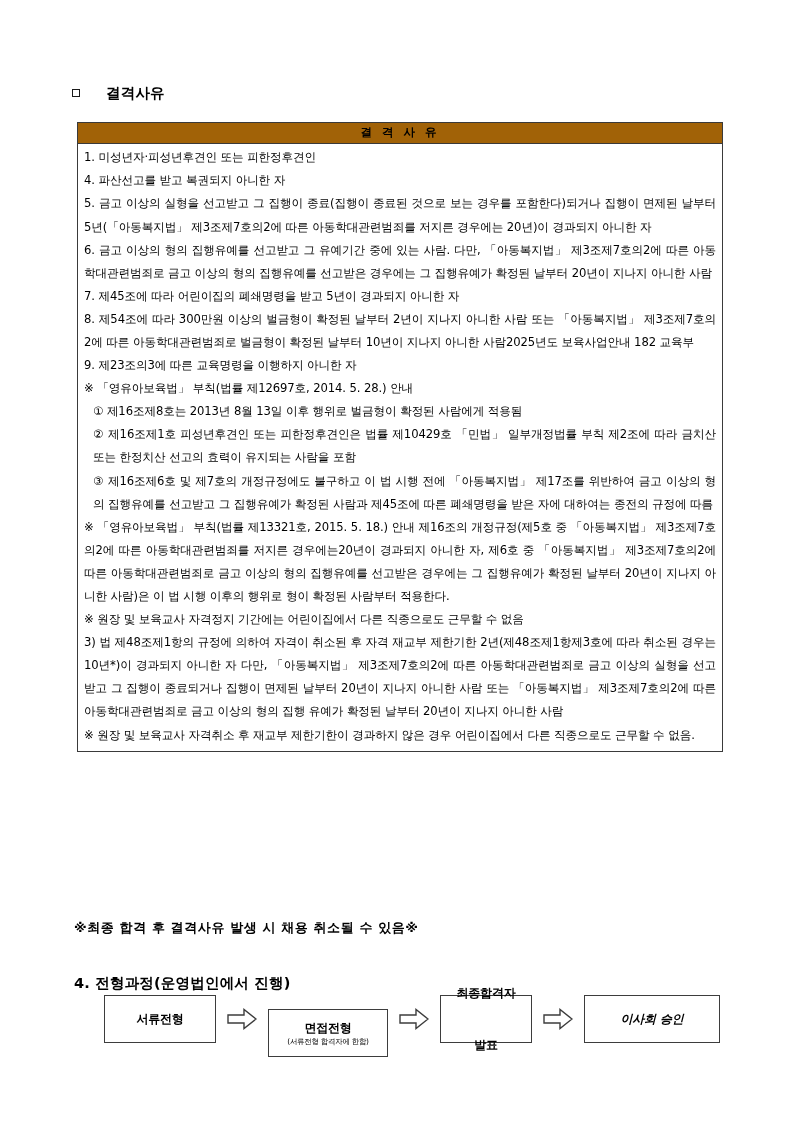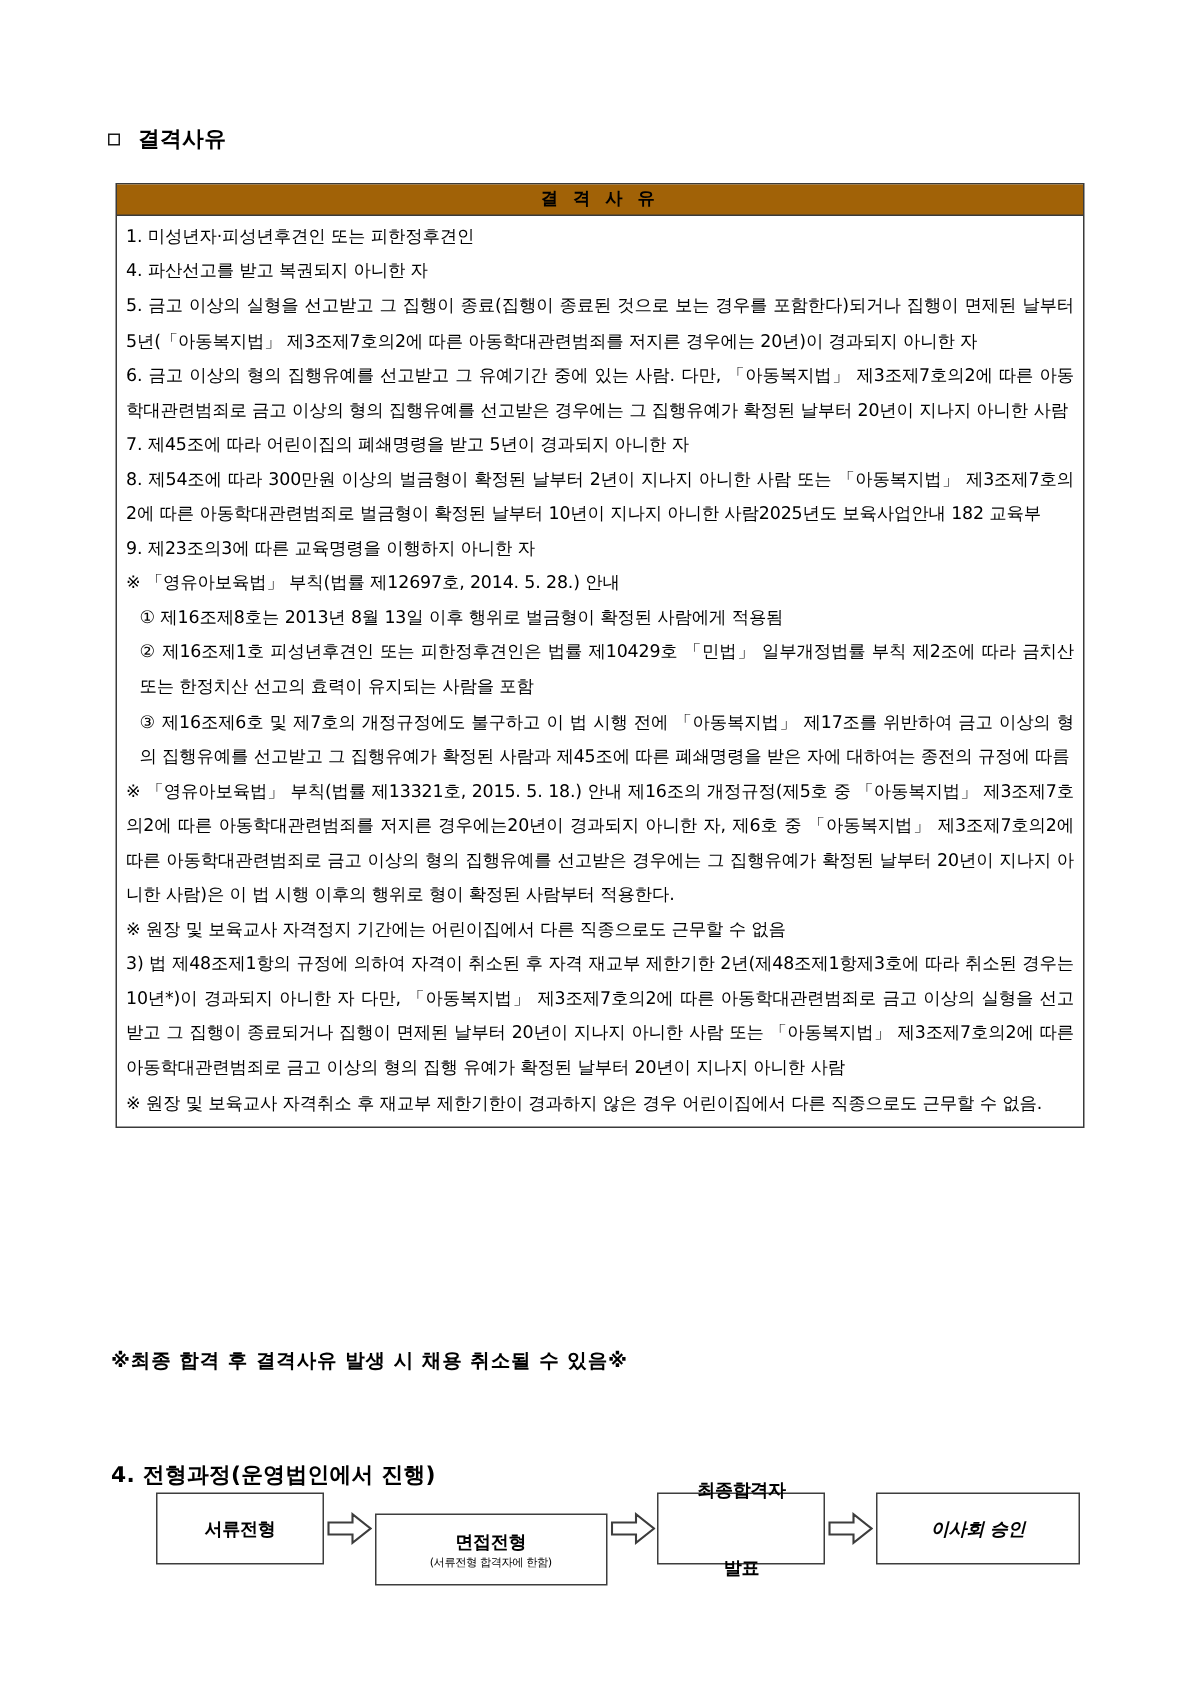--- a/index.html
+++ b/index.html
@@ -26,21 +26,21 @@
     height: 1132px;
   }
 
   
   .sec-head {
     position: absolute;
     left: 72px;
     top: 86px;
     display: flex;
     align-items: center;
-    gap: 12px;
+    gap: 26px;
   }
   .sq-bullet {
     display: inline-block;
     width: 8px;
     height: 8px;
     border: 1px solid #1a1a1a;
     background: #ffffff;
     box-sizing: border-box;
   }
   .sec-head-text {
@@ -82,21 +82,21 @@
     word-break: break-all;
     letter-spacing: -0.1px;
   }
   .tbl-body p.indent1 { padding-left: 9px; }
   .tbl-body p.indent2 { padding-left: 9px; }
 
   
   .note-final {
     position: absolute;
     left: 74px;
-    top: 898px;
+    top: 919px;
     font-size: 13px;
     font-weight: 700;
     letter-spacing: .6px;
     white-space: nowrap;
   }
 
   
   .sec4-head {
     position: absolute;
     left: 74px;
@@ -139,22 +139,22 @@
   }
   .flow-box .fb-sub {
     font-size: 7.5px;
     font-weight: 400;
     line-height: 1.3;
     letter-spacing: -.3px;
     margin-top: 1px;
     white-space: nowrap;
   }
   .flow-box.b1 { width: 112px; }
-  .flow-box.b2 { width: 155px; margin-top: 28px; }
-  .flow-box.b3 { width: 112px; gap: 36px; }
+  .flow-box.b2 { width: 120px; margin-top: 28px; }
+  .flow-box.b3 { width: 92px; gap: 36px; }
   .flow-box.b4 { width: 136px; font-style: italic; }
 
   .arrow-cell {
     flex: 1 1 auto;
     display: flex;
     align-items: center;
     justify-content: center;
   }
   .arrow-cell svg { display: block; }
 </style>

